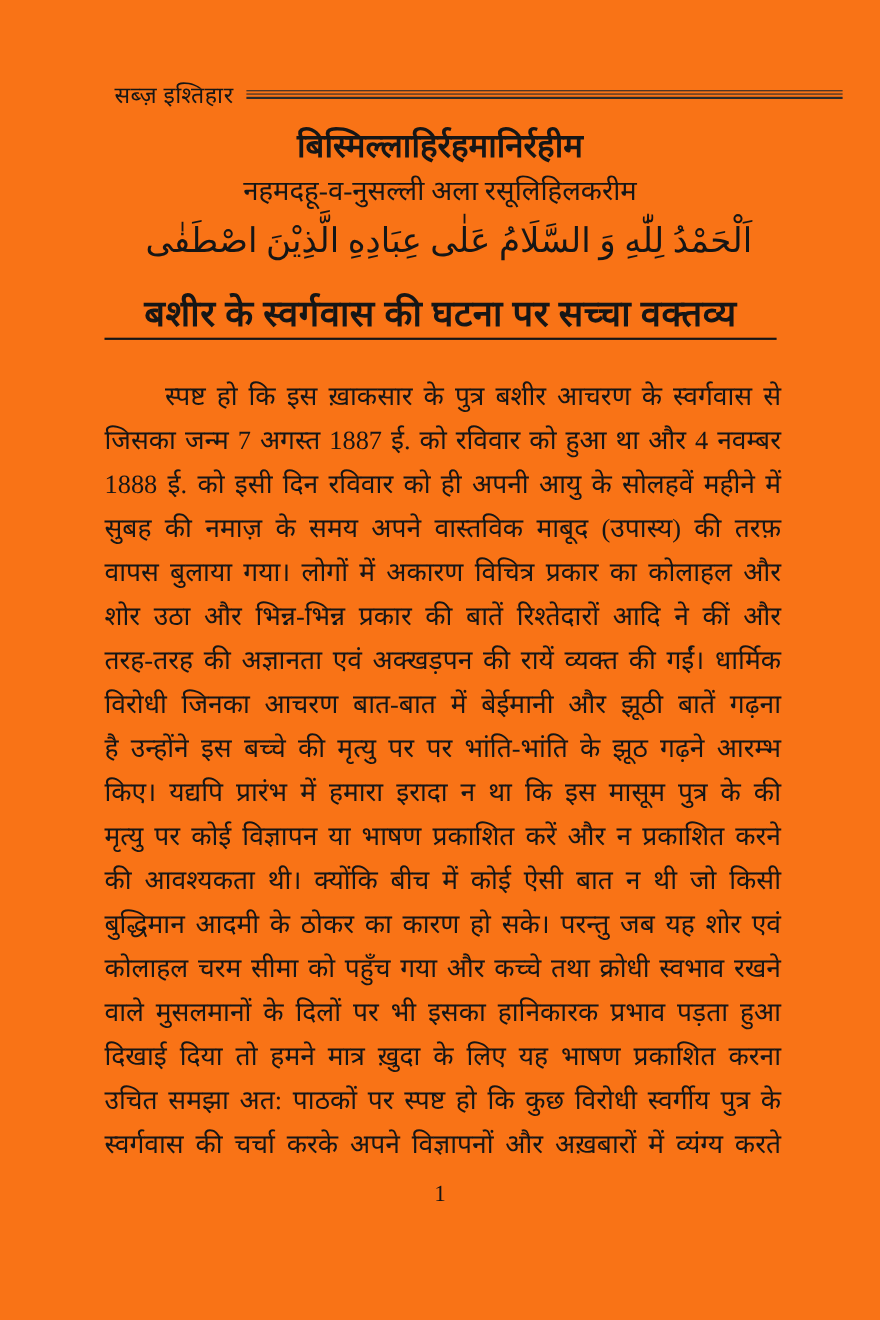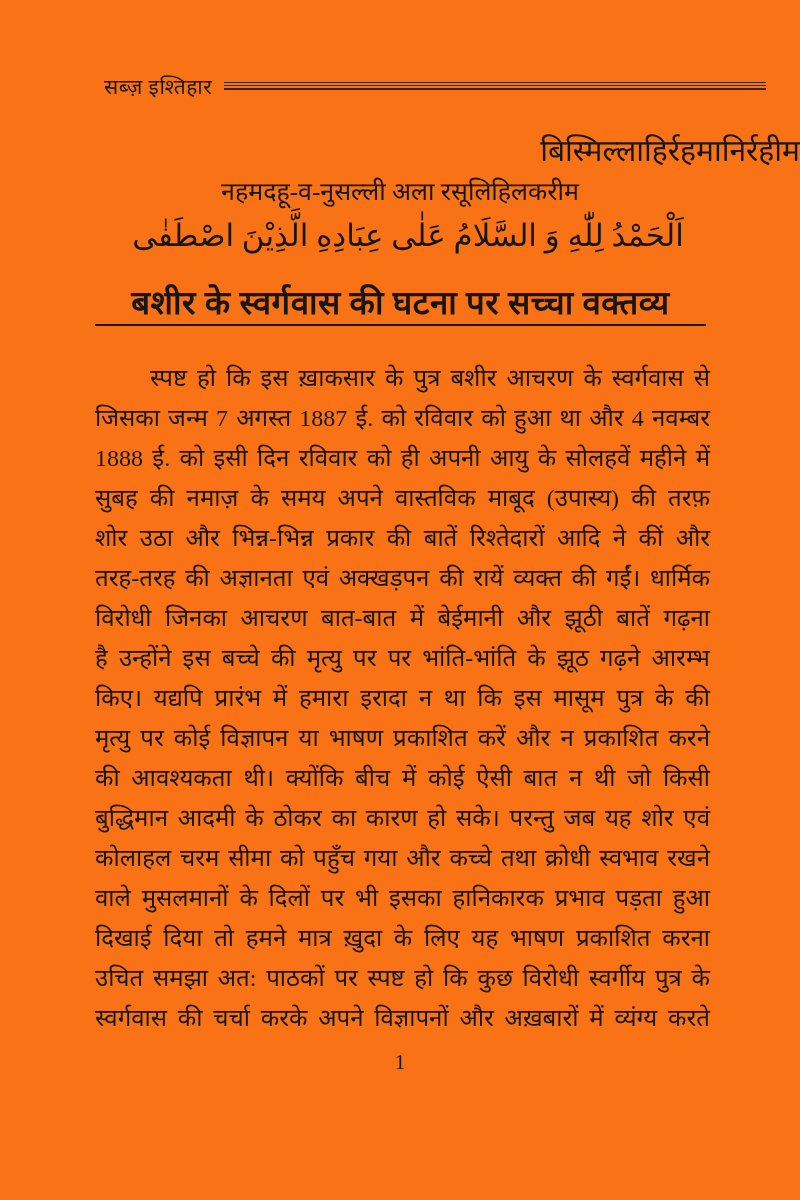--- a/index.html
+++ b/index.html
@@ -27,23 +27,23 @@
     letter-spacing: 0.5px;
   }
   .header-rule { flex: 1; }
   .header-rule .rl { background: #2b2b2b; }
   .header-rule .rl1 { height: 1px; margin-bottom: 2px; }
   .header-rule .rl2 { height: 1px; margin-bottom: 2px; }
   .header-rule .rl3 { height: 2px; }
 
   
   .bismillah {
-    margin-top: 32px;
-    text-align: right;
-    font-weight: normal;
+    margin-top: 15px;
+    text-align: center;
+    font-weight: bold;
     font-size: 30px;
     line-height: 38px;
   }
   .nahmadu {
     margin-top: 6px;
     text-align: center;
     font-size: 25px;
     line-height: 32px;
   }
   .arabic-line {
@@ -106,20 +106,21 @@
 
   <div class="main-heading-wrap">
     <div class="main-heading">बशीर के स्वर्गवास की घटना पर सच्चा वक्तव्य</div>
   </div>
 
   <div class="body-text">
     <div class="body-line first">स्पष्ट हो कि इस ख़ाकसार के पुत्र बशीर आचरण के स्वर्गवास से</div>
     <div class="body-line">जिसका जन्म 7 अगस्त 1887 ई. को रविवार को हुआ था और 4 नवम्बर</div>
     <div class="body-line">1888 ई. को इसी दिन रविवार को ही अपनी आयु के सोलहवें महीने में</div>
     <div class="body-line">सुबह की नमाज़ के समय अपने वास्तविक माबूद (उपास्य) की तरफ़</div>
+    <div class="body-line">वापस बुलाया गया। लोगों में अकारण विचित्र प्रकार का कोलाहल और</div>
     <div class="body-line">शोर उठा और भिन्न-भिन्न प्रकार की बातें रिश्तेदारों आदि ने कीं और</div>
     <div class="body-line">तरह-तरह की अज्ञानता एवं अक्खड़पन की रायें व्यक्त की गईं। धार्मिक</div>
     <div class="body-line">विरोधी जिनका आचरण बात-बात में बेईमानी और झूठी बातें गढ़ना</div>
     <div class="body-line">है उन्होंने इस बच्चे की मृत्यु पर पर भांति-भांति के झूठ गढ़ने आरम्भ</div>
     <div class="body-line">किए। यद्यपि प्रारंभ में हमारा इरादा न था कि इस मासूम पुत्र के की</div>
     <div class="body-line">मृत्यु पर कोई विज्ञापन या भाषण प्रकाशित करें और न प्रकाशित करने</div>
     <div class="body-line">की आवश्यकता थी। क्योंकि बीच में कोई ऐसी बात न थी जो किसी</div>
     <div class="body-line">बुद्धिमान आदमी के ठोकर का कारण हो सके। परन्तु जब यह शोर एवं</div>
     <div class="body-line">कोलाहल चरम सीमा को पहुँच गया और कच्चे तथा क्रोधी स्वभाव रखने</div>
     <div class="body-line">वाले मुसलमानों के दिलों पर भी इसका हानिकारक प्रभाव पड़ता हुआ</div>

